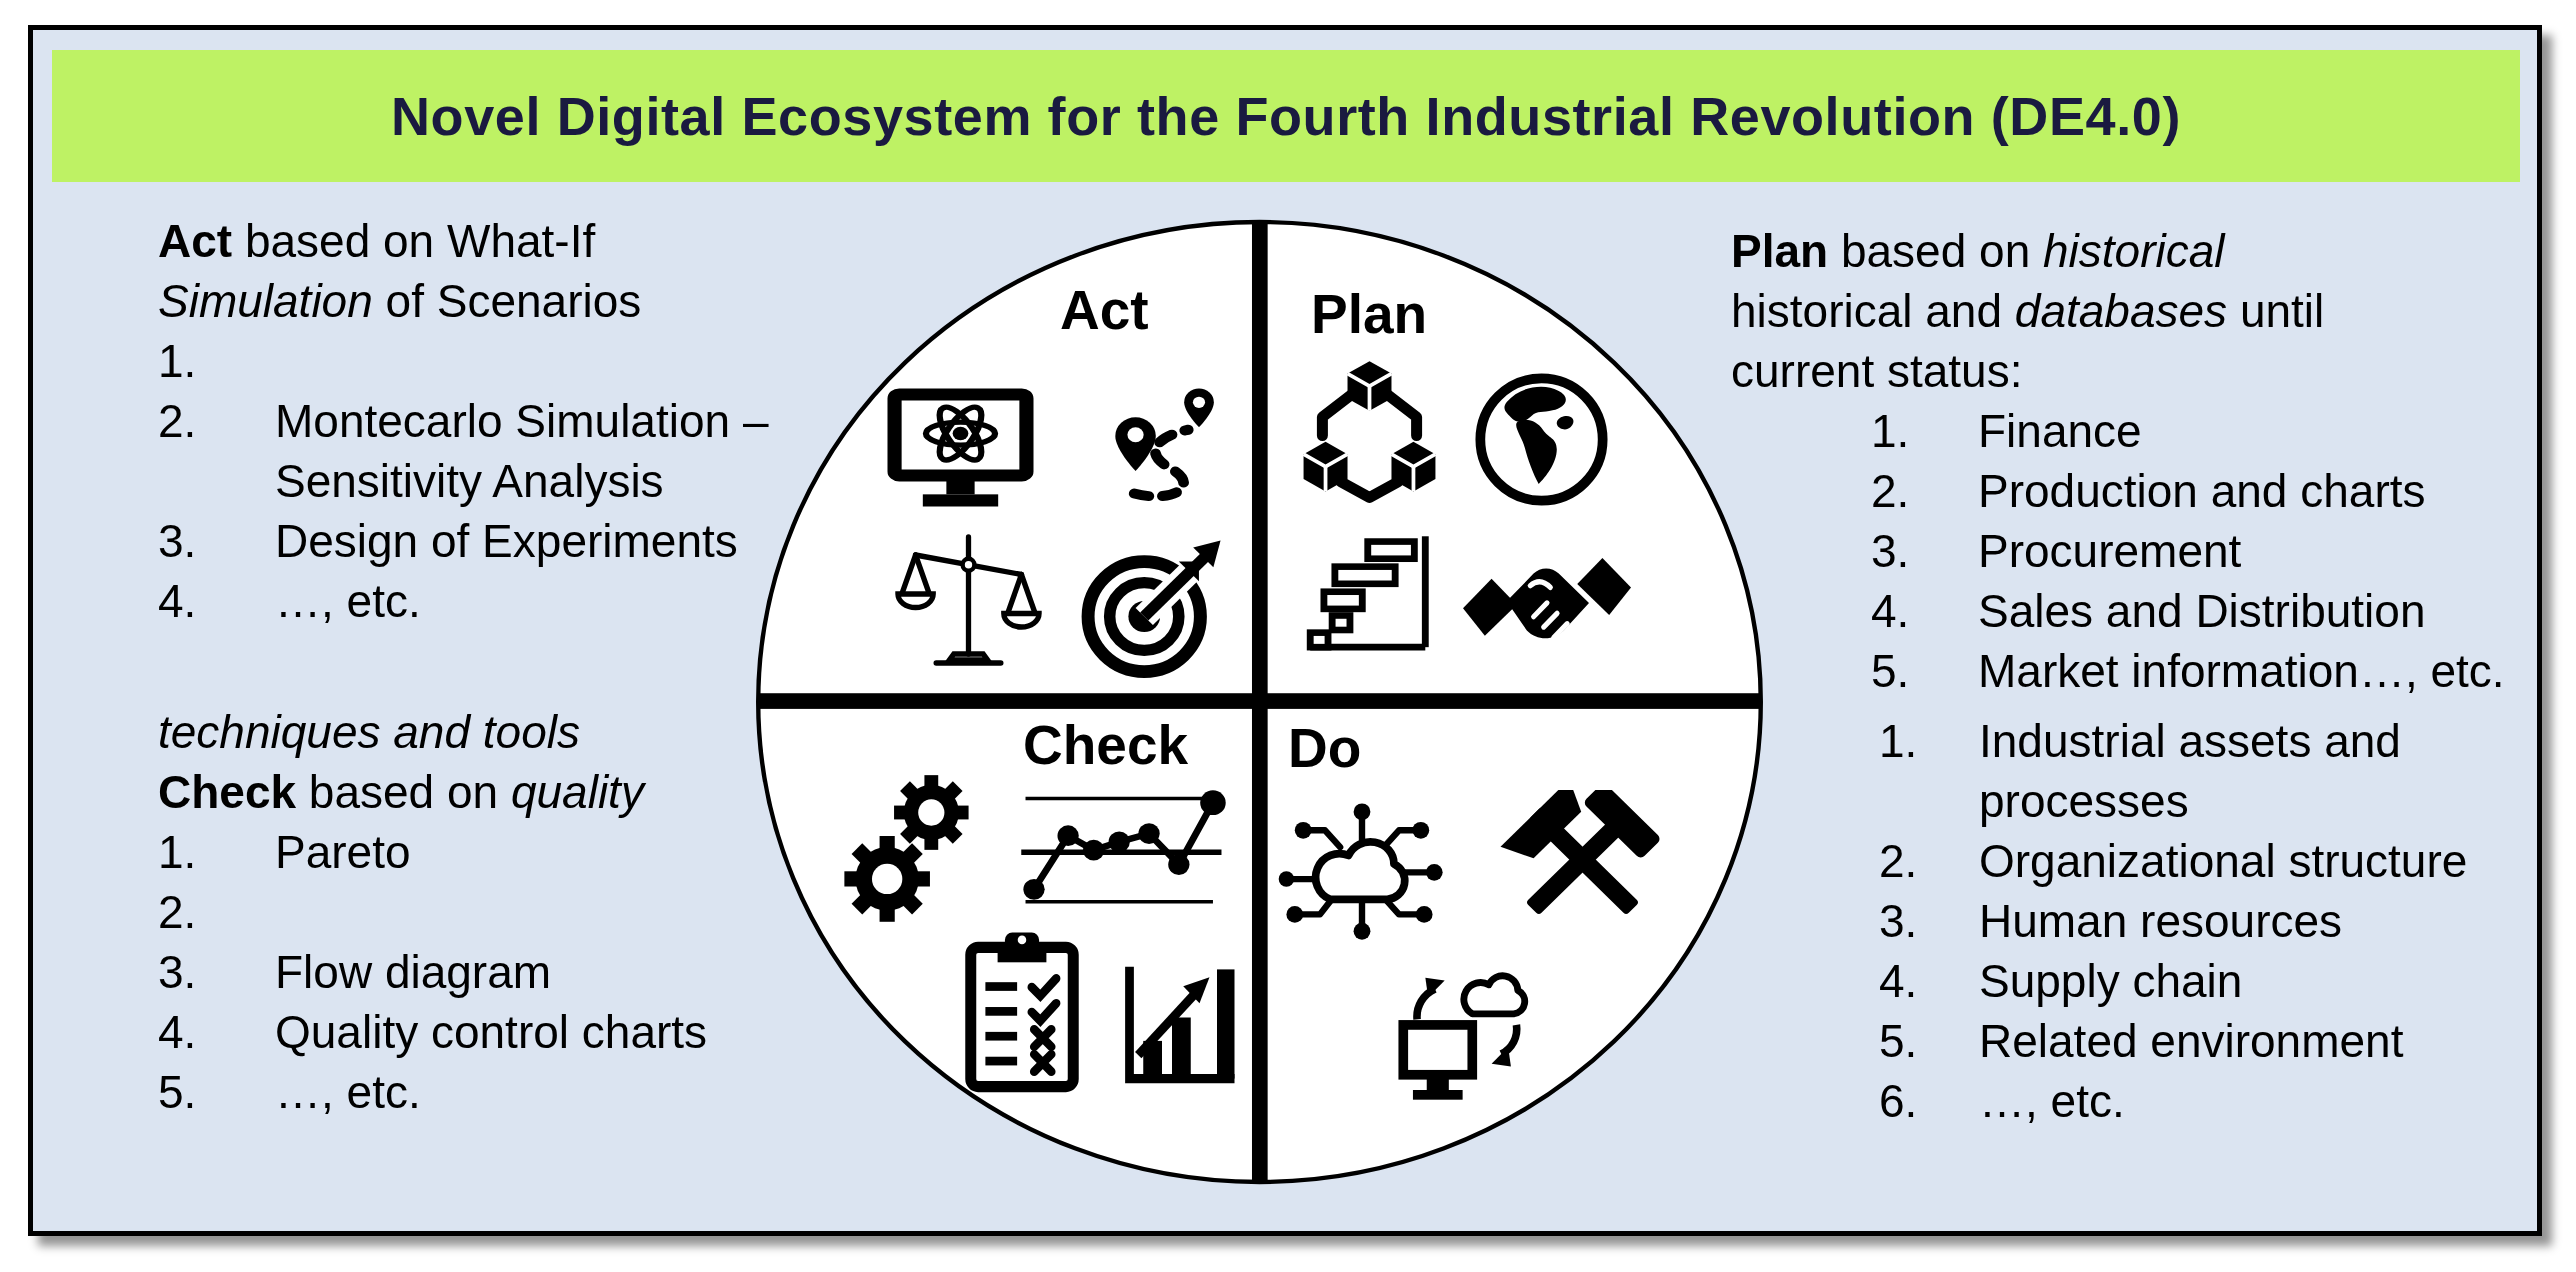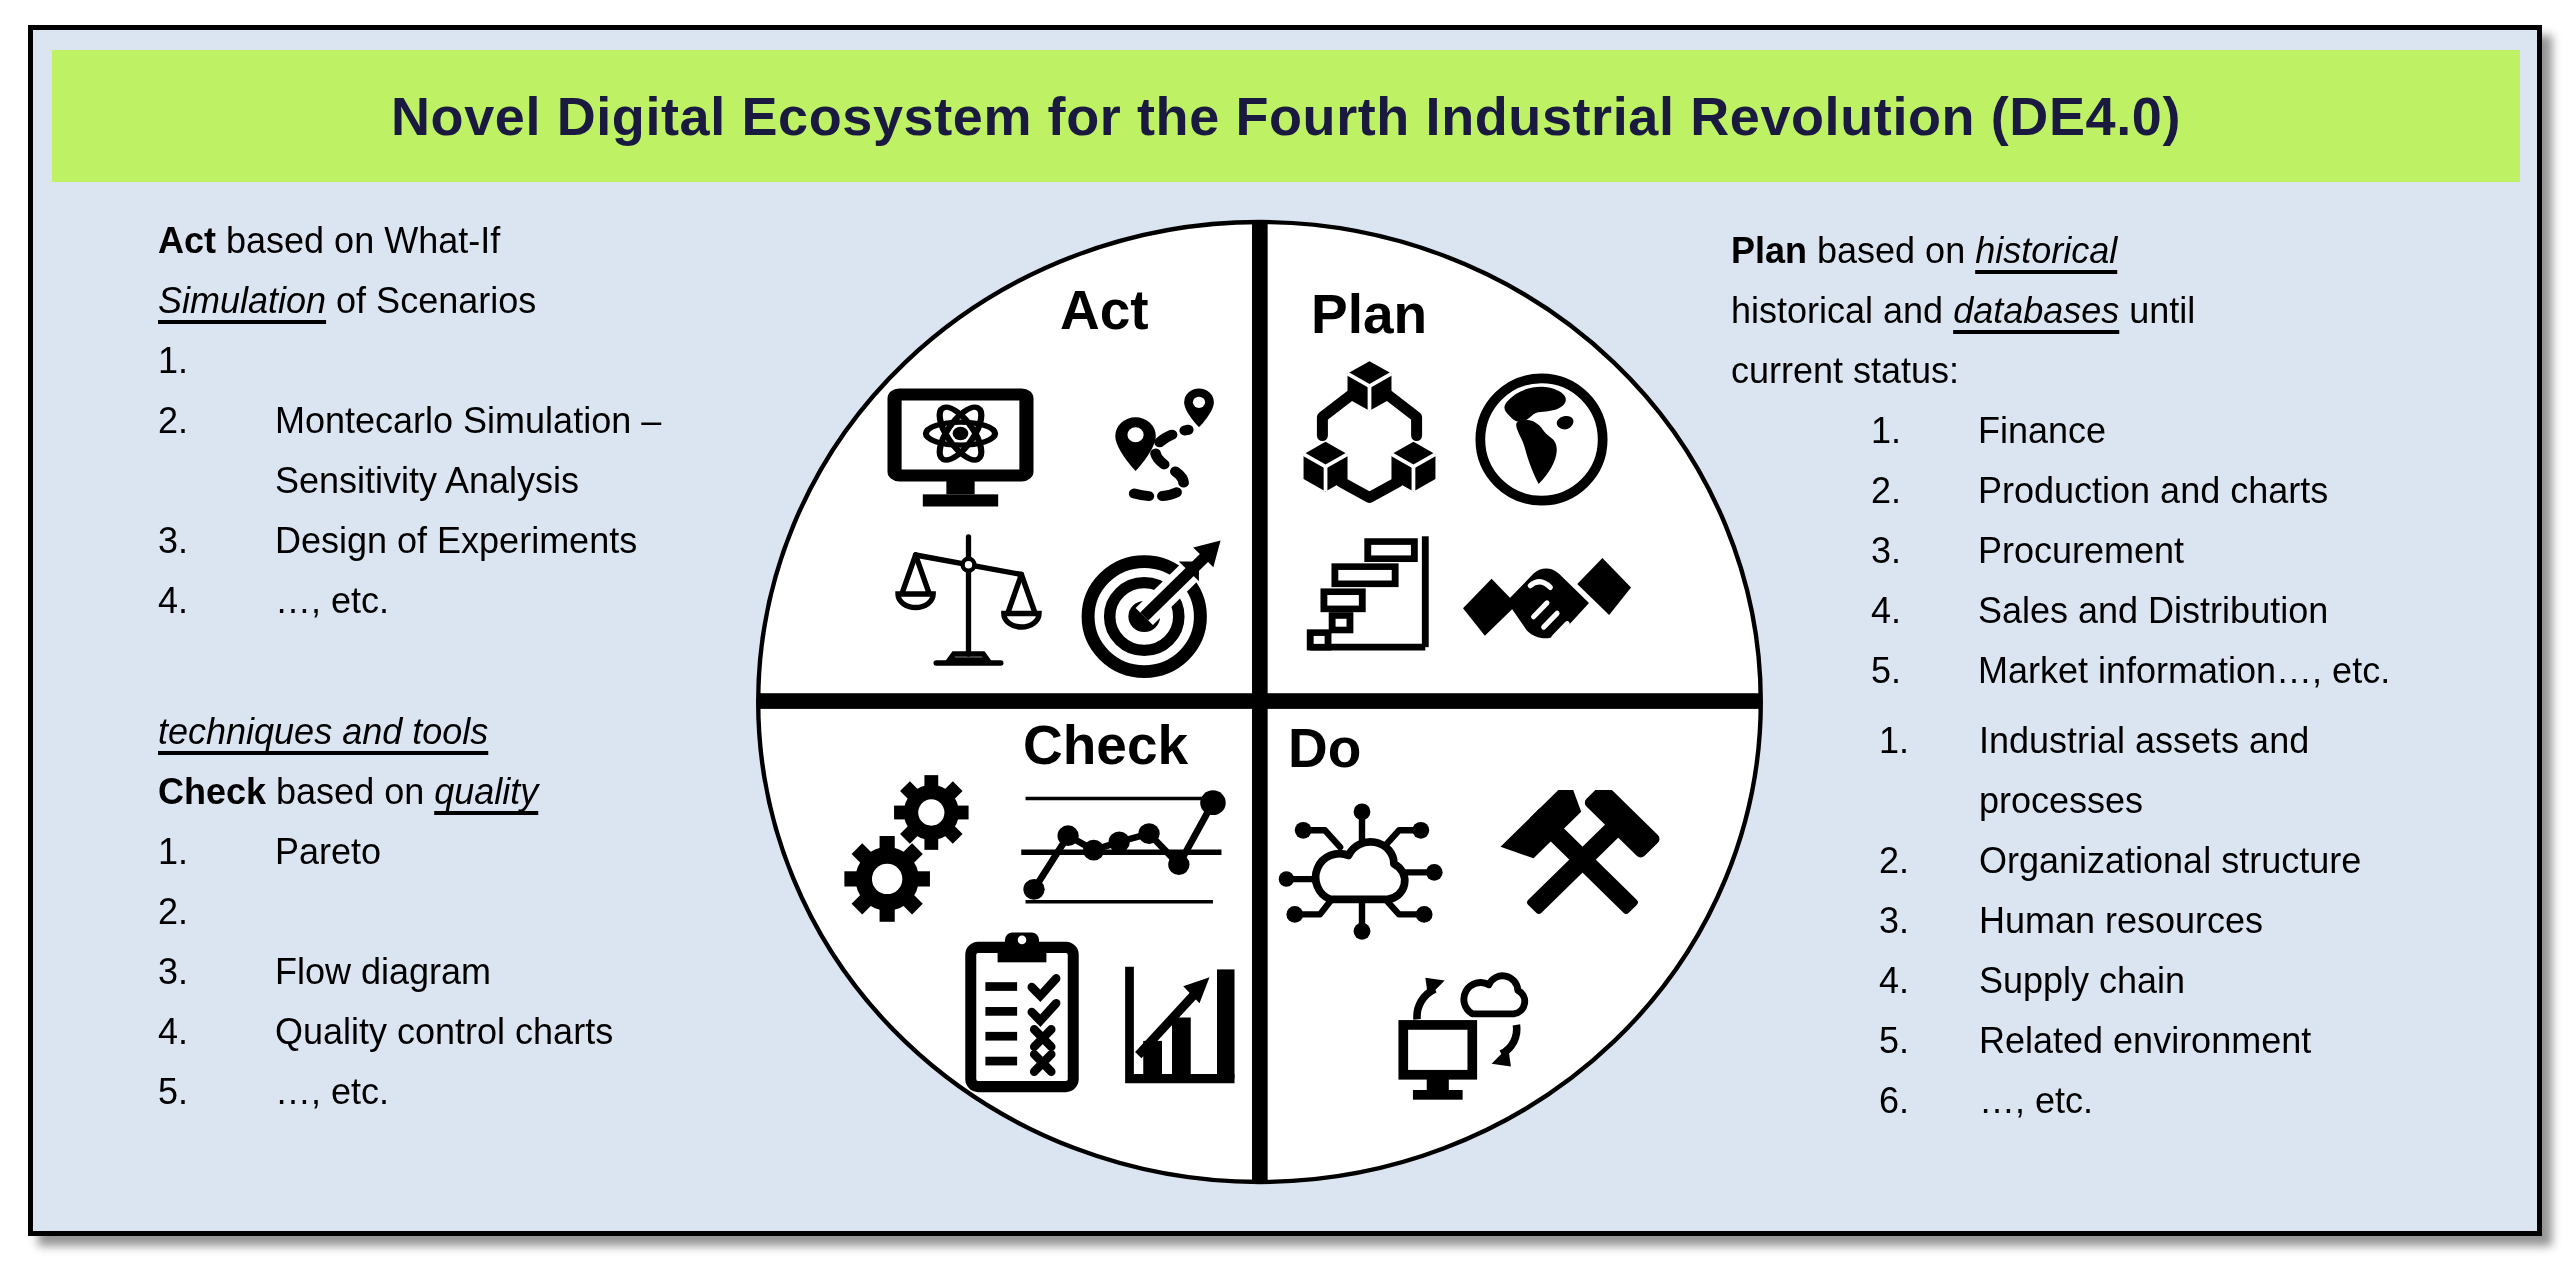--- a/index.html
+++ b/index.html
@@ -3,24 +3,24 @@
 <meta charset="utf-8">
 <style>
   html,body{margin:0;padding:0;background:#ffffff;}
   body{width:2576px;height:1272px;position:relative;font-family:"Liberation Sans",sans-serif;color:#000;}
   .stage{position:absolute;left:0;top:0;width:2576px;height:1272px;}
   .frame{position:absolute;left:28px;top:25px;width:2514px;height:1211px;box-sizing:border-box;
          border:5.6px solid #000;background:#dbe4f1;box-shadow:10px 10px 8.8px rgba(0,0,0,.42);}
   .title-band{position:absolute;left:52px;top:50px;width:2468px;height:132px;background:#bef264;
               display:flex;align-items:center;justify-content:center;}
   .title-band .t{font-size:54px;font-weight:bold;color:#1a1a40;letter-spacing:0.6px;white-space:nowrap;}
-  .tblock{position:absolute;font-size:36px;line-height:60px;}
+  .tblock{position:absolute;font-size:46px;line-height:60px;}
   .hline{white-space:nowrap;}
   .b{font-weight:bold;}
-  .iu{font-style:italic;text-decoration:underline;text-decoration-thickness:3.8px;text-underline-offset:6.9px;}
+  .iu{font-style:italic;text-decoration-thickness:3.8px;text-underline-offset:6.9px;}
   .list{margin-top:0;}
   .row{display:flex;}
   .row .num{flex:0 0 117px;}
   .row .txt{white-space:pre-line;}
   .indent-plan .row{padding-left:140px;}
   .indent-plan .row .num{flex:0 0 107px;}
   .indent-do .row{padding-left:128px;}
   .indent-do .row .num{flex:0 0 100px;}
   .qlabel{position:absolute;font-size:55px;font-weight:bold;line-height:1;white-space:nowrap;}
   .icon{position:absolute;}

